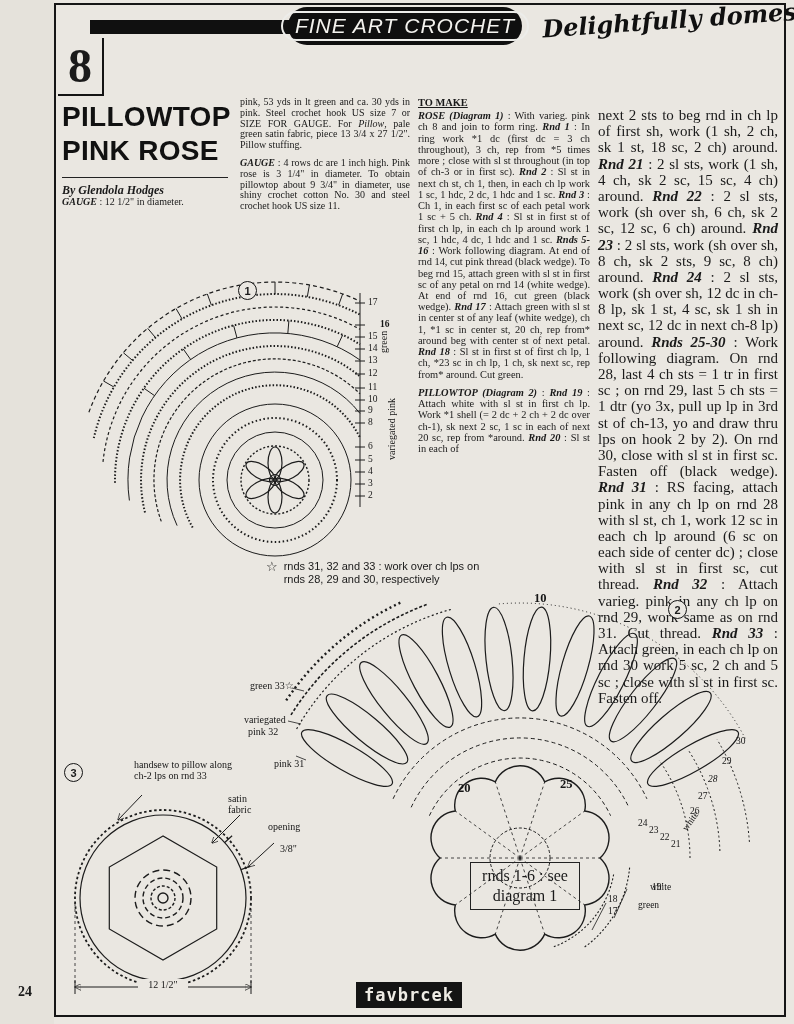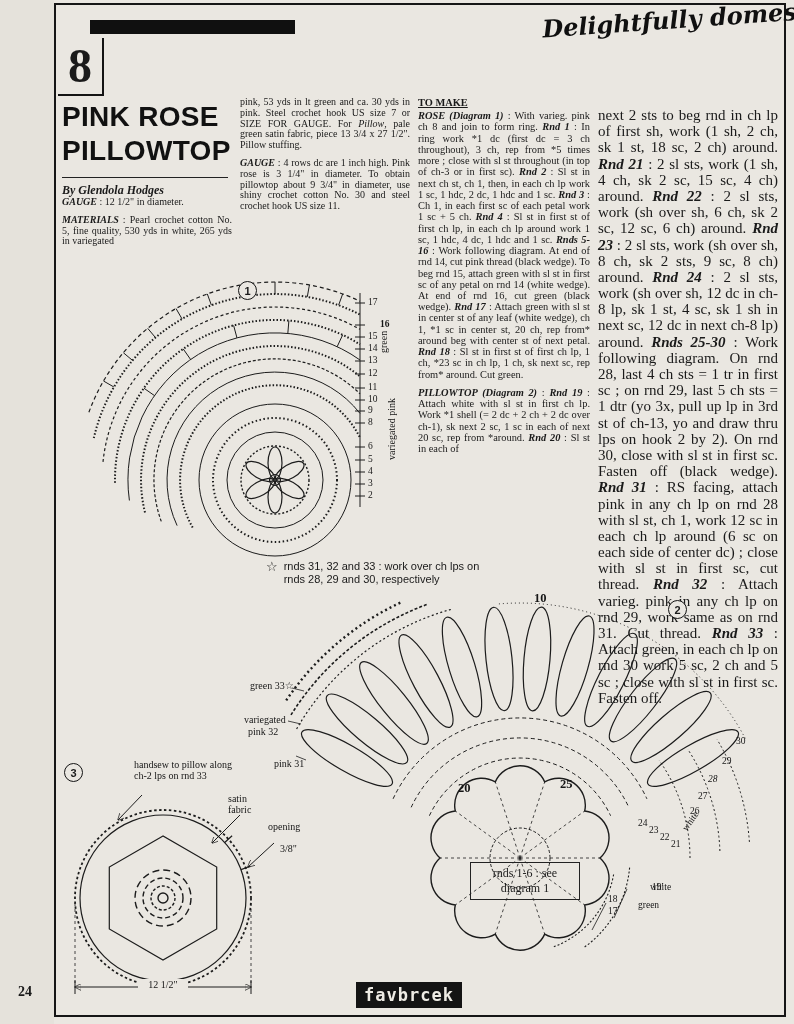--- a/index.html
+++ b/index.html
@@ -34,50 +34,52 @@
   .d3{left:58px;top:755px;width:255px;height:255px;}
   .diagram svg{position:absolute;left:0;top:0;}
   .dlabel{position:absolute;font-family:"Liberation Serif",serif;font-size:10px;color:#161616;white-space:nowrap;line-height:1.1;}
   .dnum{font-size:9.5px;}
   .dbold{font-weight:bold;font-size:12.5px;}
   .vlabel{transform:rotate(-90deg);transform-origin:0 0;}
   .rot{transform:rotate(-55deg);}
   .callout{position:absolute;width:17px;height:17px;border:1.5px solid #141414;border-radius:50%;
         display:flex;align-items:center;justify-content:center;font:bold 11px "Liberation Sans",sans-serif;background:#eae7e1;}
   .notebox{position:absolute;left:226px;top:274px;width:100px;border:1.2px solid #222;padding:3px 4px;
-        font-size:12px;text-align:center;line-height:1.25;white-space:normal;}
+        font-size:16px;text-align:center;line-height:1.25;white-space:normal;}
   .starnote{position:absolute;left:266px;top:560px;width:218px;display:flex;gap:6px;
         font-family:"Liberation Sans",sans-serif;font-size:11px;line-height:1.18;}
   .star{font-size:13px;line-height:1;}
   .pagenum{position:absolute;left:18px;top:984px;font:bold 14px "Liberation Serif",serif;}
   .watermark{position:absolute;left:356px;top:982px;background:#141414;color:#eeebe4;
         font:bold 17px "DejaVu Sans Mono",monospace;letter-spacing:1px;padding:3px 8px;}
   svg path,svg circle,svg ellipse,svg line,svg polygon{fill:none;stroke:#1c1c1c;}
 </style>
 </head>
 <body>
 
 <div class="page">
   <div class="left-margin"></div>
   <div class="frame"></div>
 
   <div class="topbar"></div>
+  <div class="lozenge">
+    <span class="lozenge-inner">FINE ART CROCHET</span>
+  </div>
   <div class="tagline">Delightfully domestic</div>
   <div class="issue">8</div>
 
   <div class="title">
+    <div>PILLOWTOP</div>
     <div>PINK ROSE</div>
-    <div>PILLOWTOP</div>
   </div>
   <div class="title-rule"></div>
   <div class="byline">By Glendola Hodges</div>
 
   <div class="col col1">
     <p><b class="it">GAUGE</b><span> : 12 1/2" in diameter.</span></p>
-    <p class="sp"><b class="it">MATERIALS</b><span> : Pearl crochet cotton No. 5, fine quality, 530 yds in white, 265 yds in variegated</span></p>
   </div>
   <div class="col col2">
     <p><span>pink, 53 yds in lt green and ca. 30 yds in pink. Steel crochet hook US size 7 or SIZE FOR GAUGE. For </span><span class="it">Pillow</span><span>, pale green satin fabric, piece 13 3/4 x 27 1/2". Pillow stuffing.</span></p>
     <p class="sp"><b class="it">GAUGE</b><span> : 4 rows dc are 1 inch high. Pink rose is 3 1/4" in diameter. To obtain pillowtop about 9 3/4" in diameter, use shiny crochet cotton No. 30 and steel crochet hook US size 11.</span></p>
   </div>
   <div class="col col3">
     <p class="tomake">TO MAKE</p>
     <p><b class="it">ROSE (Diagram 1)</b><span> : With varieg. pink ch 8 and join to form ring. </span><b class="it">Rnd 1</b><span> : In ring work *1 dc (first dc = 3 ch throughout), 3 ch, rep from *5 times more ; close with sl st throughout (in top of ch-3 or in first sc). </span><b class="it">Rnd 2</b><span> : Sl st in next ch st, ch 1, then, in each ch lp work 1 sc, 1 hdc, 2 dc, 1 hdc and 1 sc. </span><b class="it">Rnd 3</b><span> : Ch 1, in each first sc of each petal work 1 sc + 5 ch. </span><b class="it">Rnd 4</b><span> : Sl st in first st of first ch lp, in each ch lp around work 1 sc, 1 hdc, 4 dc, 1 hdc and 1 sc. </span><b class="it">Rnds 5-16</b><span> : Work following diagram. At end of rnd 14, cut pink thread (black wedge). To beg rnd 15, attach green with sl st in first sc of any petal on rnd 14 (white wedge). At end of rnd 16, cut green (black wedge). </span><b class="it">Rnd 17</b><span> : Attach green with sl st in center st of any leaf (white wedge), ch 1, *1 sc in center st, 20 ch, rep from* around beg with center st of next petal. </span><b class="it">Rnd 18</b><span> : Sl st in first st of first ch lp, 1 ch, *23 sc in ch lp, 1 ch, sk next sc, rep from* around. Cut green.</span></p>
     <p class="sp"><b class="it">PILLOWTOP (Diagram 2)</b><span> : </span><b class="it">Rnd 19</b><span> : Attach white with sl st in first ch lp. Work *1 shell (= 2 dc + 2 ch + 2 dc over ch-1), sk next 2 sc, 1 sc in each of next 20 sc, rep from *around. </span><b class="it">Rnd 20</b><span> : Sl st in each of</span></p>
   </div>

